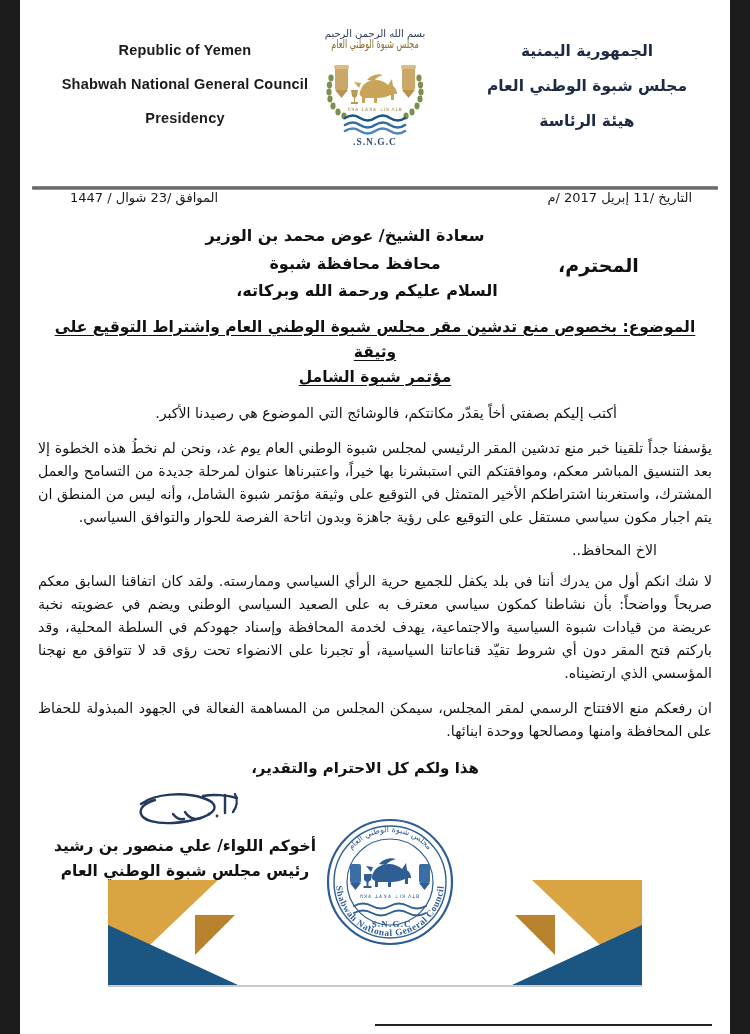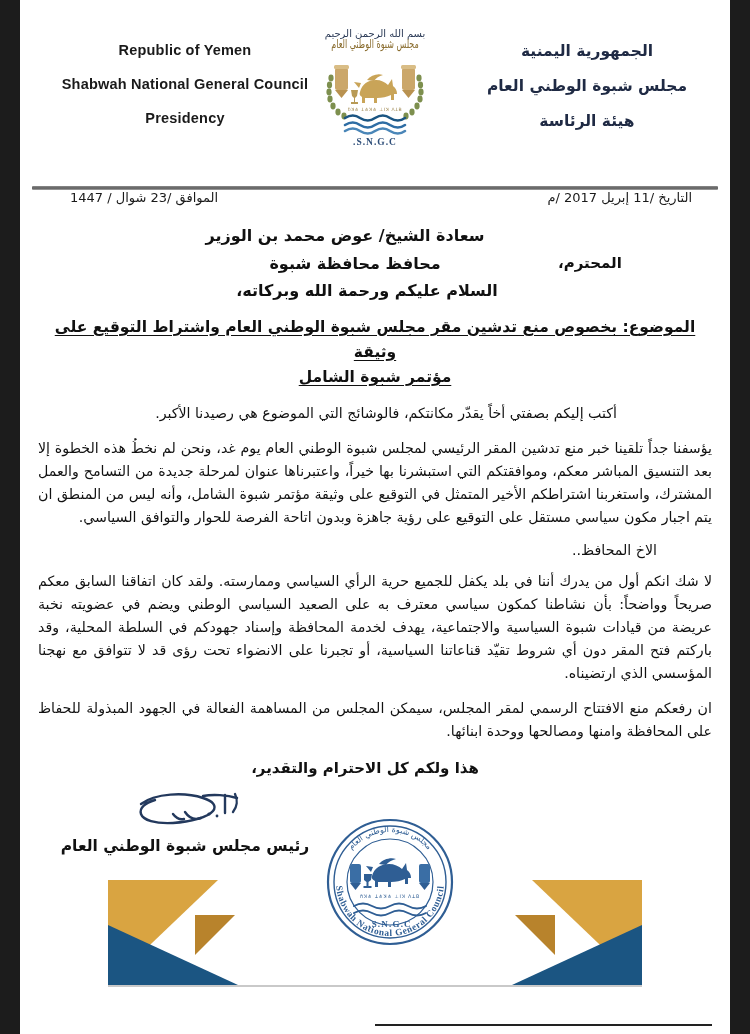--- a/index.html
+++ b/index.html
@@ -155,21 +155,21 @@
     padding-right: 60px;
   }
   .addr-line.l2 { padding-right: 40px; }
   .addr-line.l3 { padding-right: 16px; }
   .addr-line.l4 { padding-right: 0px; }
   .muhtaram {
     position: absolute;
     right: auto;
     left: 520px;
     top: 32px;
-    font-size: 15px;
+    font-size: 19px;
     font-weight: bold;
     white-space: nowrap;
   }
 
   .subject {
     margin-top: 10px;
     text-align: center;
     font-size: 15.5px;
     font-weight: bold;
     line-height: 1.62;
@@ -383,20 +383,21 @@
           <path d="M150 4 c3 6 2 13 -2 18"></path>
           <path d="M100 22 c4 6 10 8 16 6"></path>
           <path d="M88 24 c3 4 7 6 11 5"></path>
         </g>
         <g fill="#23395d">
           <circle cx="124" cy="24" r="1.6"></circle>
           <circle cx="132" cy="26" r="1.4"></circle>
         </g>
       </svg>
     </div>
+    <div class="sig-name">أخوكم اللواء/ علي منصور بن رشيد</div>
     <div class="sig-title">رئيس مجلس شبوة الوطني العام</div>
   </div>
 
   <div class="seal">
     <svg width="140" height="140" viewBox="0 0 140 140" xmlns="http://www.w3.org/2000/svg">
       <defs>
         <path id="arcBottom" d="M 16,70 A 54,54 0 0 0 124,70"></path>
         <path id="arcTop" d="M 20,70 A 50,50 0 0 1 120,70"></path>
       </defs>
       <circle cx="70" cy="70" r="62" fill="none" stroke="#2f5e94" stroke-width="2.2"></circle>

